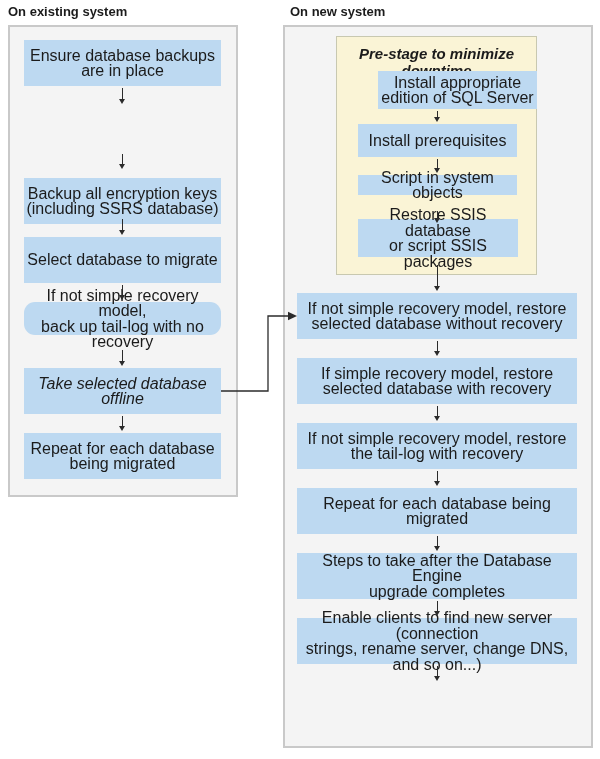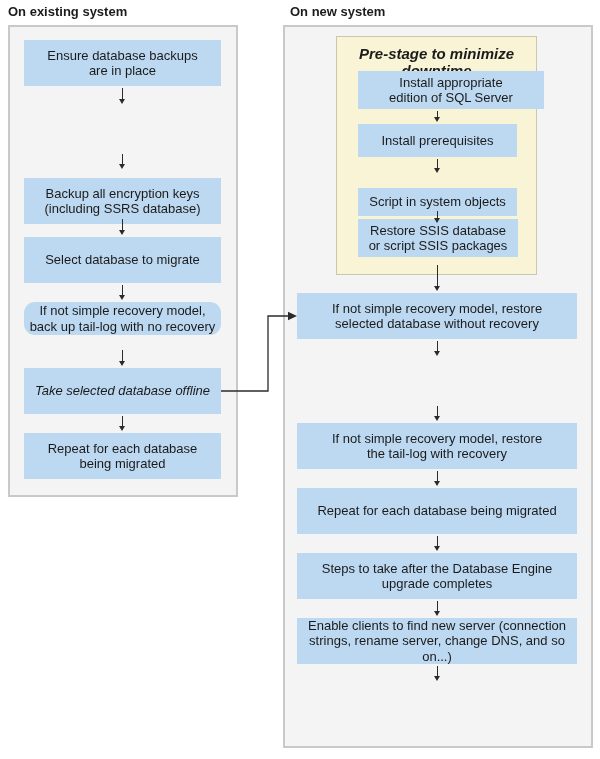--- a/index.html
+++ b/index.html
@@ -45,21 +45,21 @@
   }
 
   .flow-box {
     position: absolute;
     background: var(--box-blue, #bdd9f1);
     box-sizing: border-box;
     display: flex;
     align-items: center;
     justify-content: center;
     text-align: center;
-    font-size: 13px;
+    font-size: 16px;
     line-height: 15.5px;
     color: var(--text, #1b1b1b);
     white-space: pre-line;
   }
 
   .v-arrow {
     position: absolute;
     width: 9px;
   }
   .v-arrow::before {
@@ -115,34 +115,36 @@
   <div class="flow-box" style="left:24px; top:433px; width:197px; height:46px;">Repeat for each database
 being migrated</div>
 
   <div class="v-arrow" style="left:118px; top:88px;  height:16px;"></div>
   <div class="v-arrow" style="left:118px; top:154px; height:15px;"></div>
   <div class="v-arrow" style="left:118px; top:219px; height:16px;"></div>
   <div class="v-arrow" style="left:118px; top:285px; height:15px;"></div>
   <div class="v-arrow" style="left:118px; top:350px; height:16px;"></div>
   <div class="v-arrow" style="left:118px; top:416px; height:15px;"></div>
 
-  <div class="flow-box" style="left:358px; top:71px;  width:186px; height:38px;">Install appropriate
+  <div class="flow-box" style="left:378px; top:71px;  width:159px; height:38px;">Install appropriate
 edition of SQL Server</div>
   <div class="flow-box" style="left:358px; top:124px; width:159px; height:33px;">Install prerequisites</div>
-  <div class="flow-box" style="left:358px; top:188px; width:159px; height:28px;">Script in system objects</div>
+  <div class="flow-box" style="left:358px; top:175px; width:159px; height:20px;">Script in system objects</div>
   <div class="flow-box" style="left:358px; top:219px; width:160px; height:38px;">Restore SSIS database
 or script SSIS packages</div>
 
   <div class="v-arrow" style="left:433px; top:111px; height:11px;"></div>
   <div class="v-arrow" style="left:433px; top:159px; height:14px;"></div>
   <div class="v-arrow" style="left:433px; top:211px; height:12px;"></div>
   <div class="v-arrow" style="left:433px; top:265px; height:26px;"></div>
 
   <div class="flow-box" style="left:297px; top:293px; width:280px; height:46px;">If not simple recovery model, restore
 selected database without recovery</div>
+  <div class="flow-box" style="left:297px; top:358px; width:280px; height:46px;">If simple recovery model, restore
+selected database with recovery</div>
   <div class="flow-box" style="left:297px; top:423px; width:280px; height:46px;">If not simple recovery model, restore
 the tail-log with recovery</div>
   <div class="flow-box" style="left:297px; top:488px; width:280px; height:46px;">Repeat for each database being migrated</div>
   <div class="flow-box" style="left:297px; top:553px; width:280px; height:46px;">Steps to take after the Database Engine
 upgrade completes</div>
   <div class="flow-box" style="left:297px; top:618px; width:280px; height:46px;">Enable clients to find new server (connection
 strings, rename server, change DNS, and so on...)</div>
 
   <div class="v-arrow" style="left:433px; top:341px; height:15px;"></div>
   <div class="v-arrow" style="left:433px; top:406px; height:15px;"></div>

